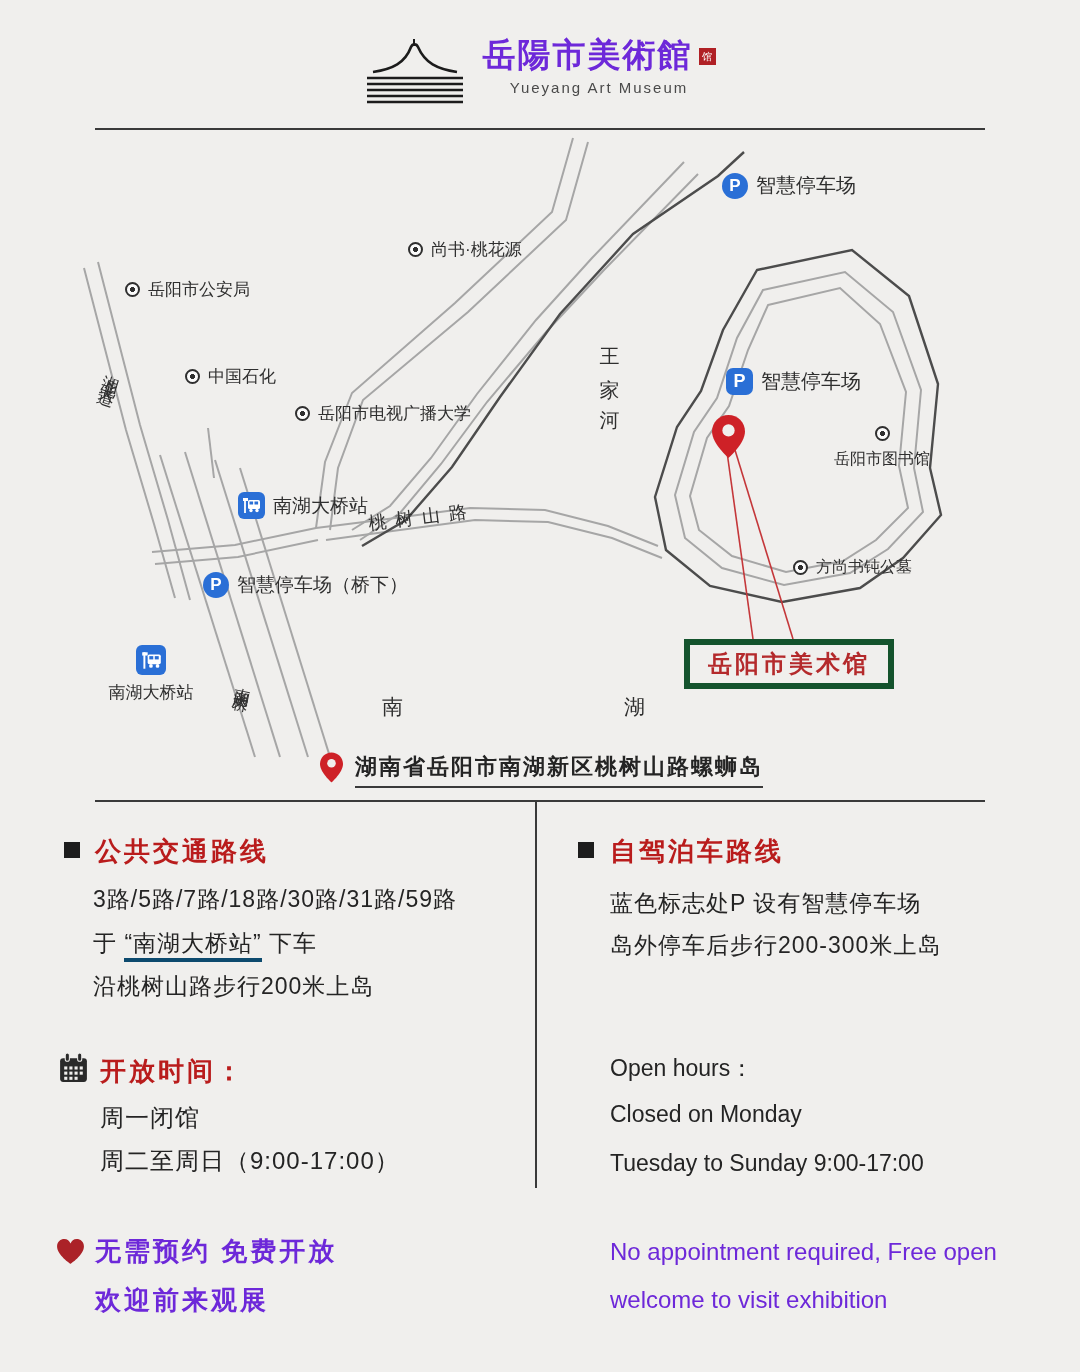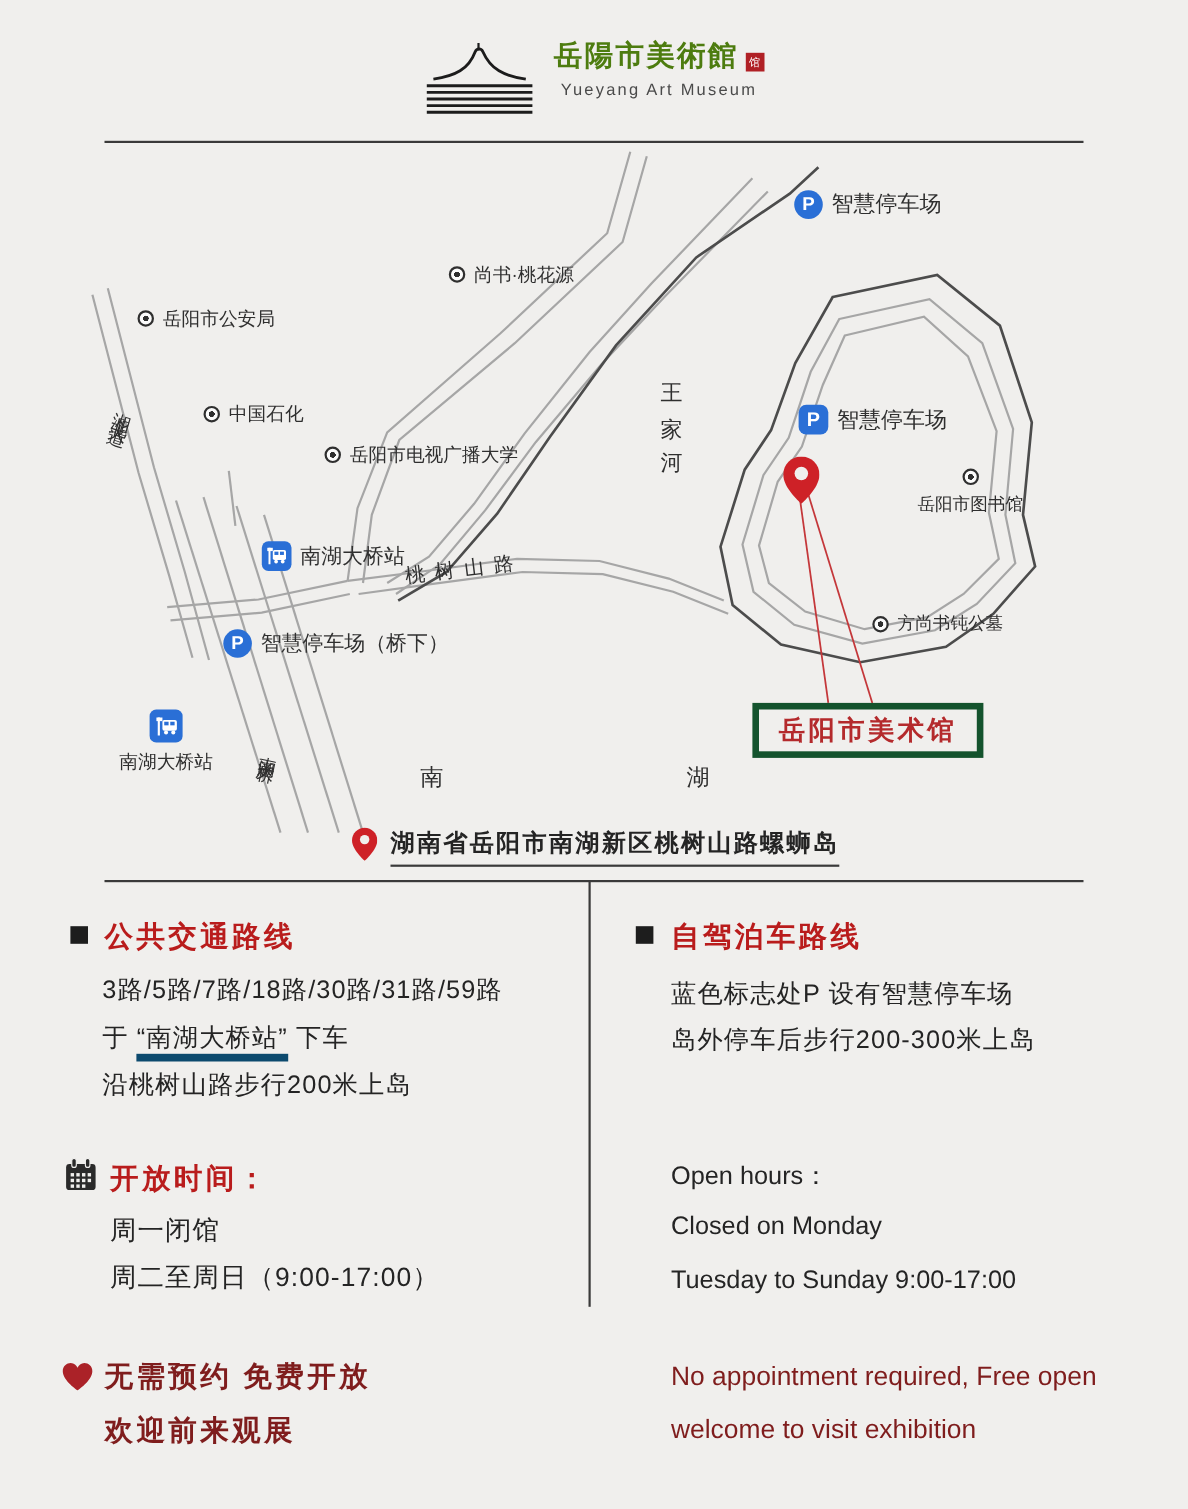--- a/index.html
+++ b/index.html
@@ -6,43 +6,43 @@
   body{
     width:1080px;height:1372px;position:relative;overflow:hidden;
     background:#f0efed;color:#2d2d2d;
     font-family:"Liberation Sans","DejaVu Sans",sans-serif;
   }
   .abs{position:absolute;}
   
   .logo{top:38px;left:0;width:1080px;display:flex;justify-content:center;align-items:flex-start;gap:18px;}
   .logo-text{display:flex;flex-direction:column;align-items:center;}
   .logo-title-row{display:flex;align-items:flex-start;gap:6px;}
-  .logo-title{font-family:"DejaVu Serif","Liberation Serif",serif;font-weight:bold;font-size:26px;color:#4d7c0f;letter-spacing:2px;line-height:1;}
+  .logo-title{font-family:"DejaVu Serif","Liberation Serif",serif;font-weight:bold;font-size:33px;color:#6d28d9;letter-spacing:2px;line-height:1;}
   .logo-seal{width:17px;height:17px;background:#b02025;color:#fff;font-size:10px;display:flex;align-items:center;justify-content:center;margin-top:10px;}
   .logo-en{font-size:15px;color:#4a4a4a;letter-spacing:2px;margin-top:8px;}
   
   .hrule{height:2px;background:#3a3a3a;}
   .vrule{width:2px;background:#3a3a3a;}
   
   .map-label{white-space:nowrap;color:#2f2f2f;}
   .poi{display:flex;align-items:center;gap:8px;}
   .poi-dot{width:11px;height:11px;border-radius:50%;border:2px solid #2f2f2f;background:radial-gradient(circle,#2f2f2f 0 2.6px,#fbfbfb 2.7px);flex:0 0 auto;}
   .p-circle{width:26px;height:26px;border-radius:50%;background:#2a6fd6;color:#fff;font-weight:bold;font-size:17px;display:flex;align-items:center;justify-content:center;flex:0 0 auto;}
   .p-square{width:27px;height:27px;border-radius:7px;background:#2a6fd6;color:#fff;font-weight:bold;font-size:18px;display:flex;align-items:center;justify-content:center;flex:0 0 auto;}
   .bus-box{width:27px;height:27px;border-radius:6px;background:#2a6fd6;display:flex;align-items:center;justify-content:center;flex:0 0 auto;}
   .vert{writing-mode:vertical-rl;text-orientation:upright;}
   .museum-box{border:6px solid #14532d;color:#b42a2c;font-size:24px;font-weight:bold;letter-spacing:3px;
     display:flex;align-items:center;justify-content:center;background:transparent;}
   
   .bullet{width:16px;height:16px;background:#1d1d1d;}
   .h-cn{font-size:26px;font-weight:bold;letter-spacing:3px;color:#b91c1c;}
   .t-cn{font-size:23px;letter-spacing:1px;color:#242424;}
   .t-en{font-size:23px;color:#242424;}
-  .red{color:#7f1d1d;text-align:center;}
-  .u{border-bottom:7px solid #0c4a6e;padding-bottom:2px;}
+  .red{color:#6d28d9;text-align:center;}
+  .u{border-bottom:4px solid #0c4a6e;padding-bottom:2px;}
   .addr-text{font-size:22px;font-weight:bold;letter-spacing:2px;color:#242424;border-bottom:2px solid #3a3a3a;padding-bottom:4px;}
 </style>
 </head>
 <body>
 
 <div class="abs logo">
   <svg width="100" height="66" viewBox="0 0 100 66">
     <path d="M8,34 C28,31 40,25 46,9 C47.5,5.5 51.5,5.5 53,9 C60,25 72,31 92,34" fill="none" stroke="#1c1c1c" stroke-width="2.6"></path>
     <path d="M49,8 L49,1" stroke="#1c1c1c" stroke-width="2"></path>
     <g stroke="#1c1c1c" stroke-width="2.6">

